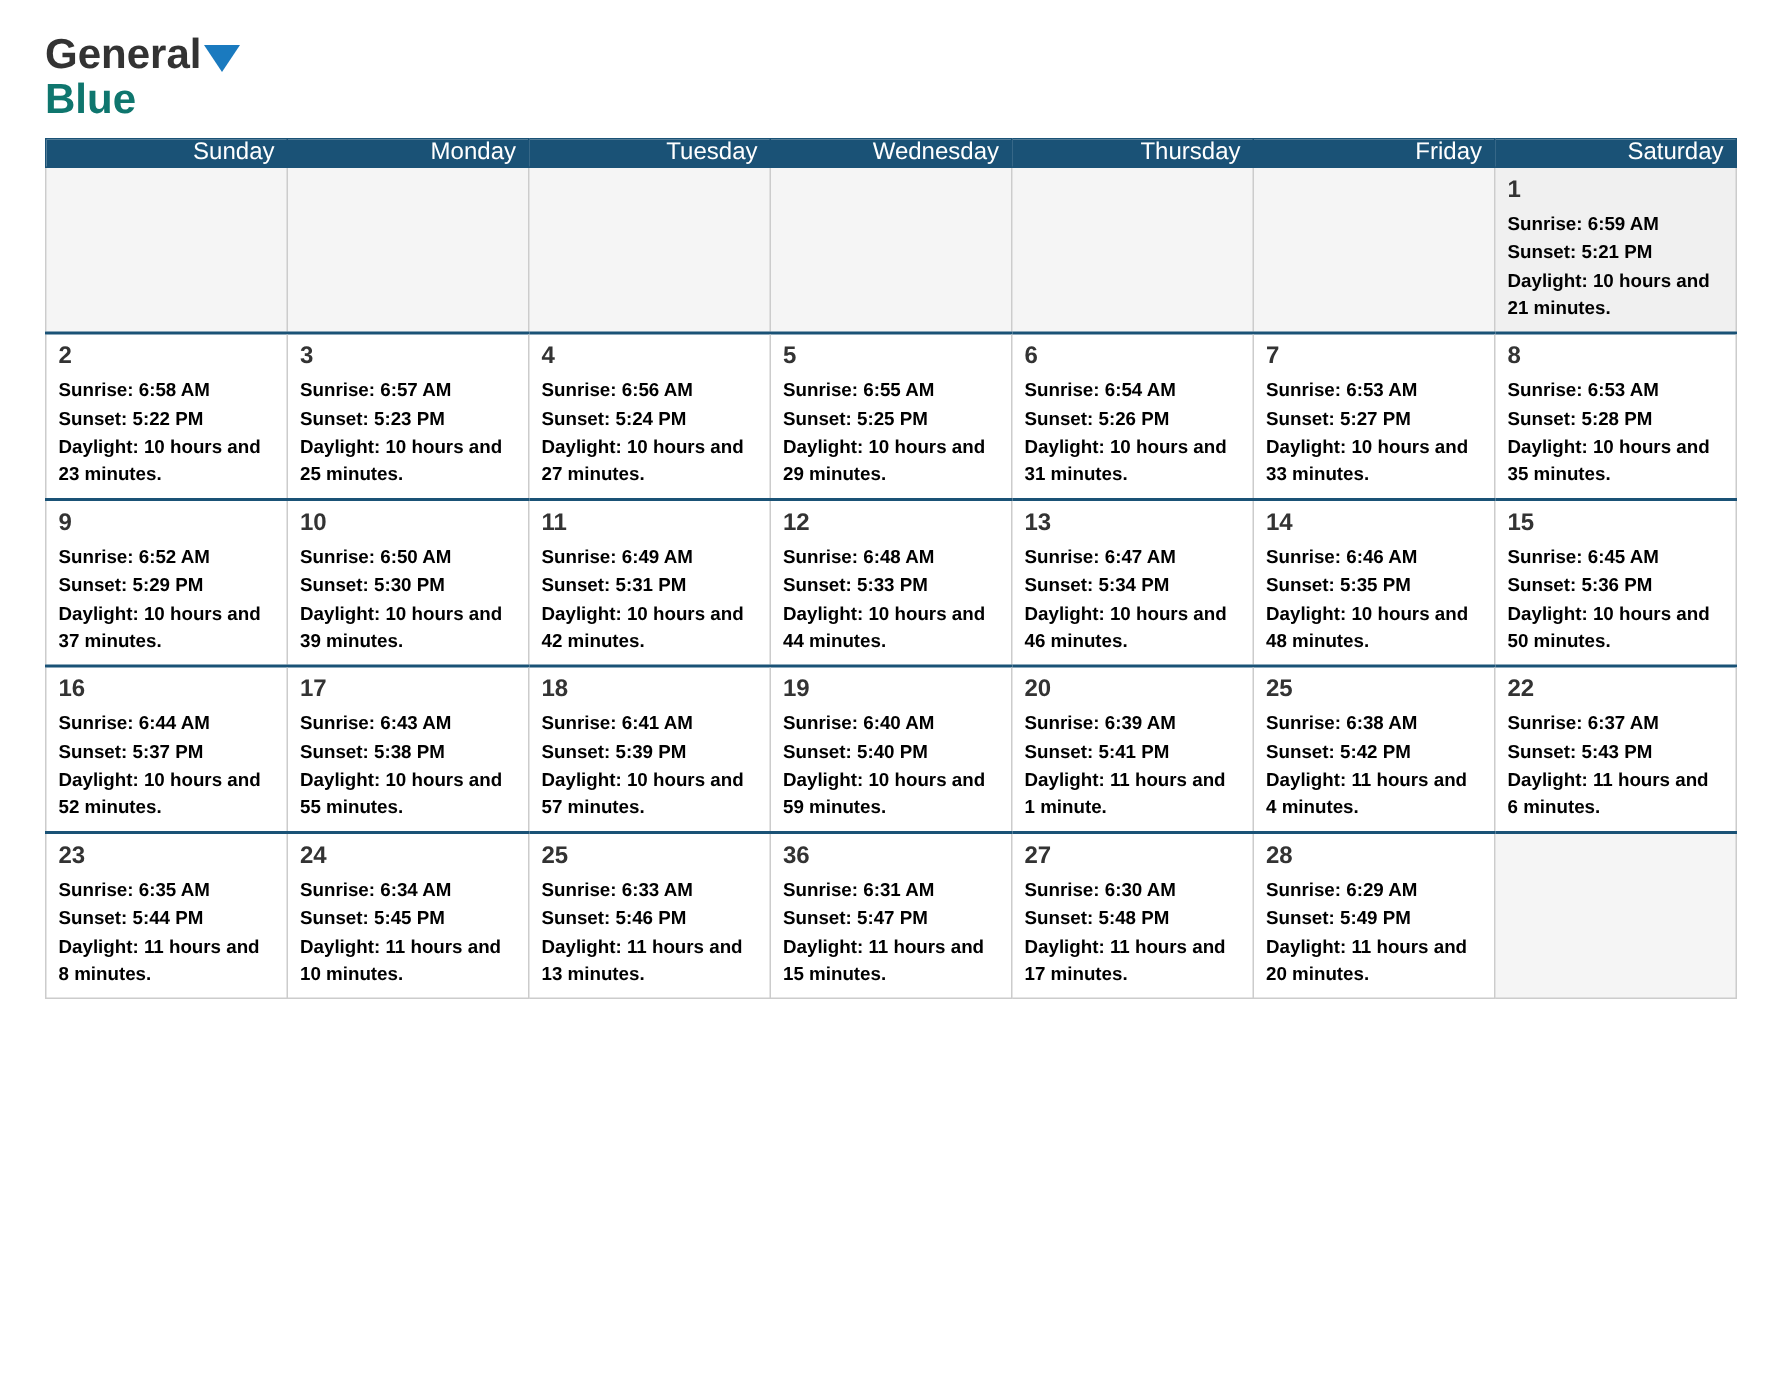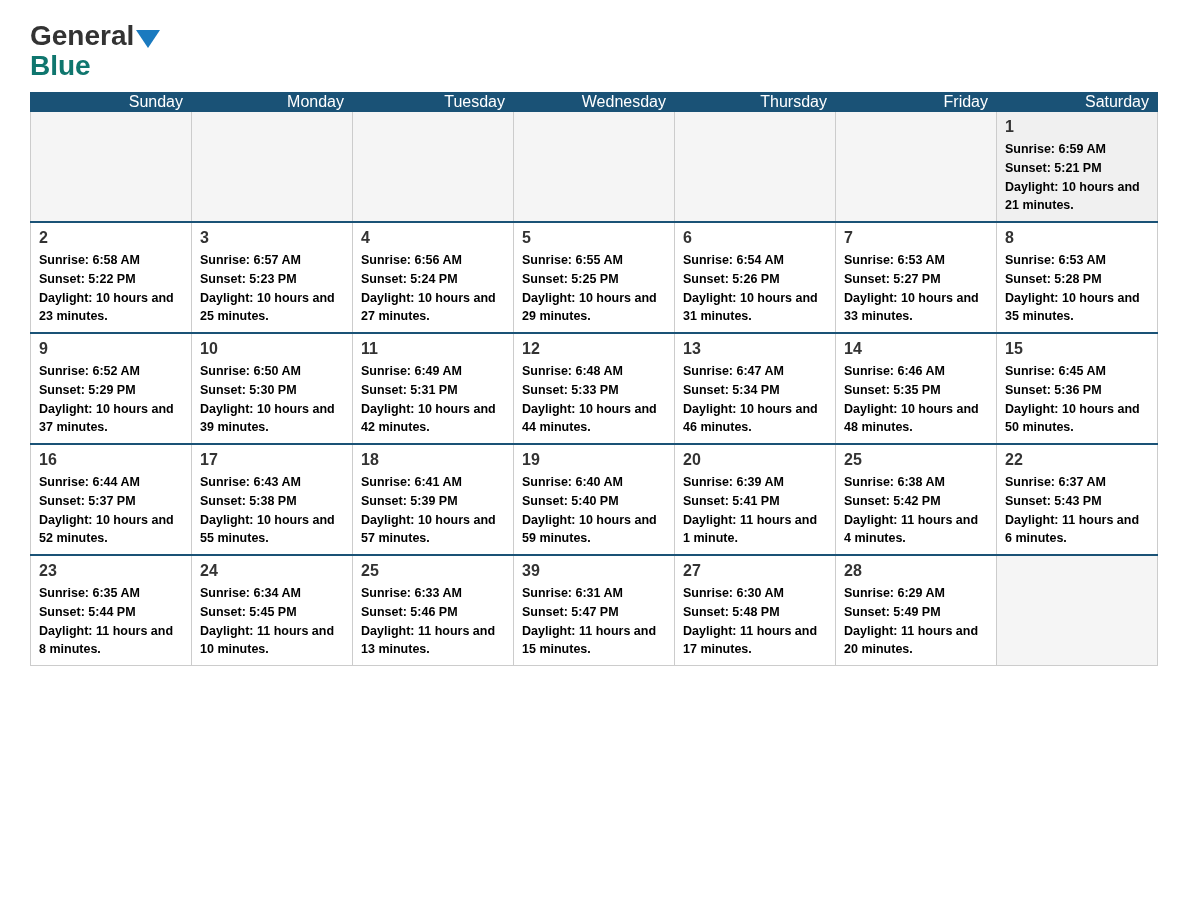--- a/index.html
+++ b/index.html
@@ -241,21 +241,21 @@
         </td>
         <td>
           <span class="day-num">24</span>
           <div class="day-info">Sunrise: 6:34 AM<br>Sunset: 5:45 PM<br>Daylight: 11 hours and 10 minutes.</div>
         </td>
         <td>
           <span class="day-num">25</span>
           <div class="day-info">Sunrise: 6:33 AM<br>Sunset: 5:46 PM<br>Daylight: 11 hours and 13 minutes.</div>
         </td>
         <td>
-          <span class="day-num">39</span>
+          <span class="day-num">36</span>
           <div class="day-info">Sunrise: 6:31 AM<br>Sunset: 5:47 PM<br>Daylight: 11 hours and 15 minutes.</div>
         </td>
         <td>
           <span class="day-num">27</span>
           <div class="day-info">Sunrise: 6:30 AM<br>Sunset: 5:48 PM<br>Daylight: 11 hours and 17 minutes.</div>
         </td>
         <td>
           <span class="day-num">28</span>
           <div class="day-info">Sunrise: 6:29 AM<br>Sunset: 5:49 PM<br>Daylight: 11 hours and 20 minutes.</div>
         </td>

